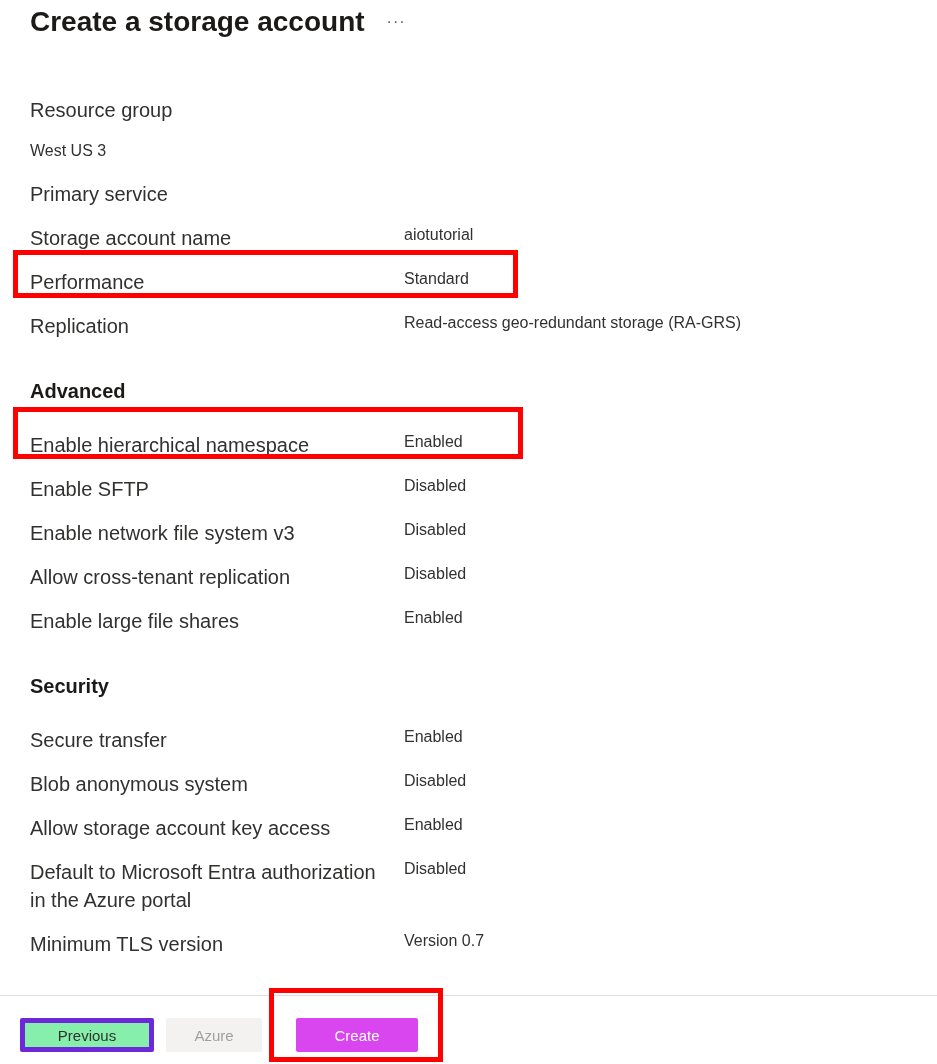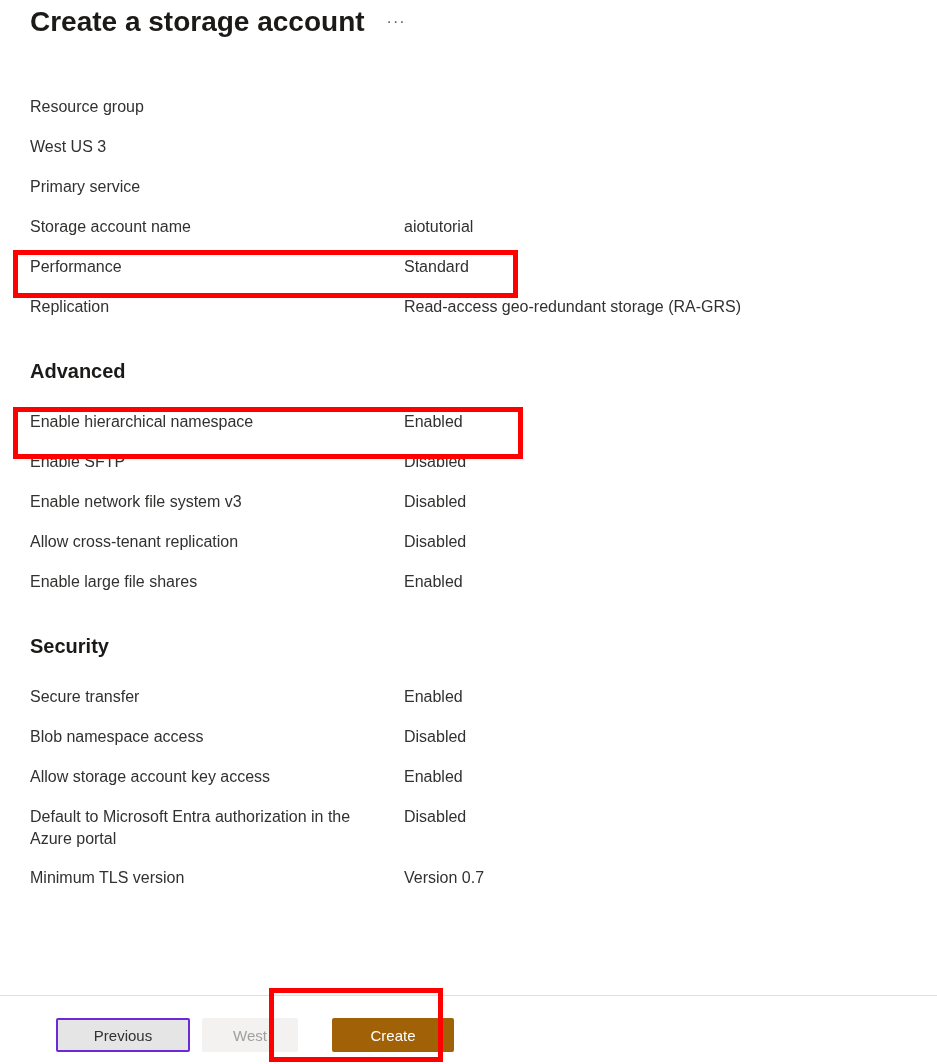--- a/index.html
+++ b/index.html
@@ -46,21 +46,21 @@
     }
     .row {
       display: flex;
       align-items: flex-start;
       min-height: 40px;
       padding-top: 8px;
       padding-bottom: 8px;
     }
     .row-label {
       width: 374px;
-      font-size: 16px;
+      font-size: 20px;
       color: #323130;
       line-height: 1.4;
       padding-right: 10px;
     }
     .row-value {
       font-size: 16px;
       color: #323130;
       line-height: 1.4;
       text-align: center;
     }
@@ -103,35 +103,34 @@
       height: 34px;
       padding: 0 18px;
       border-radius: 2px;
       cursor: pointer;
       display: inline-flex;
       align-items: center;
       justify-content: center;
       font-family: inherit;
     }
     .btn-previous {
-      background: #e5e5e5;
-      border: 2px solid #6d28d9;
+      background: #86efac;
+      border: 5px solid #6d28d9;
       color: #323130;
       min-width: 134px;
-      margin-left: 36px;
     }
     .btn-next {
       background: #f3f2f1;
       border: none;
       color: #a19f9d;
       min-width: 96px;
       cursor: default;
     }
     .btn-create {
-      background: #a16207;
+      background: #d946ef;
       border: none;
       color: #ffffff;
       min-width: 122px;
       font-weight: 400;
       margin-left: 22px;
     }
   </style>
 </head>
 <body>
 
@@ -189,39 +188,39 @@
     <div class="row-value">Enabled</div>
   </div>
 
   <div class="section-title">Security</div>
 
   <div class="row">
     <div class="row-label">Secure transfer</div>
     <div class="row-value">Enabled</div>
   </div>
   <div class="row">
-    <div class="row-label">Blob namespace access</div>
+    <div class="row-label">Blob anonymous system</div>
     <div class="row-value">Disabled</div>
   </div>
   <div class="row">
     <div class="row-label">Allow storage account key access</div>
     <div class="row-value">Enabled</div>
   </div>
   <div class="row">
     <div class="row-label">Default to Microsoft Entra authorization in the Azure portal</div>
     <div class="row-value">Disabled</div>
   </div>
   <div class="row">
     <div class="row-label">Minimum TLS version</div>
     <div class="row-value">Version 0.7</div>
   </div>
 
 </div>
 
 <div class="footer">
   <button class="btn btn-previous">Previous</button>
-  <button class="btn btn-next">West</button>
+  <button class="btn btn-next">Azure</button>
   <button class="btn btn-create">Create</button>
 </div>
 
 <div class="highlight-box hl-performance"></div>
 <div class="highlight-box hl-hns"></div>
 <div class="highlight-box hl-create"></div>
 
 </body></html>

